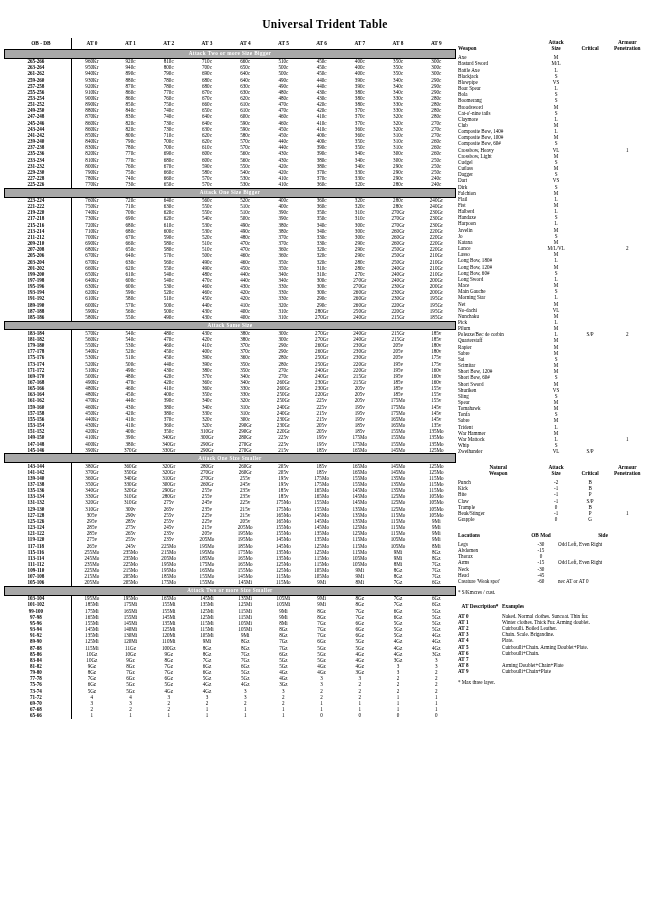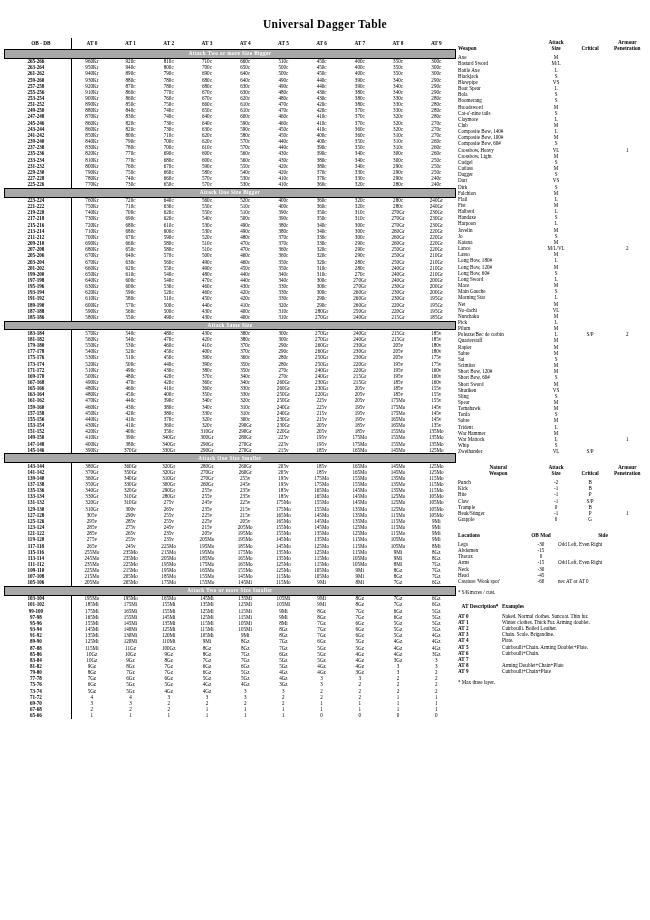--- a/index.html
+++ b/index.html
@@ -61,21 +61,21 @@
   .ex-val{text-align:left;}
   .loc-name{text-align:left;width:66px;}
   .loc-mod{text-align:center;width:34px;}
   .loc-side{text-align:left;padding-left:6px;}
 </style>
 </head>
 <body>
 
 <div class="page">
 
-  <div class="title">Universal Dagger Table</div>
+  <div class="title">Universal Trident Table</div>
 
   <div class="layout">
 
     <div class="left-col">
       <table class="at-table">
         <thead>
           <tr class="hdr-rule" id="at-head">
               <th class="ob">OB - DB</th>
               <th>AT 0</th>
               <th>AT 1</th>

